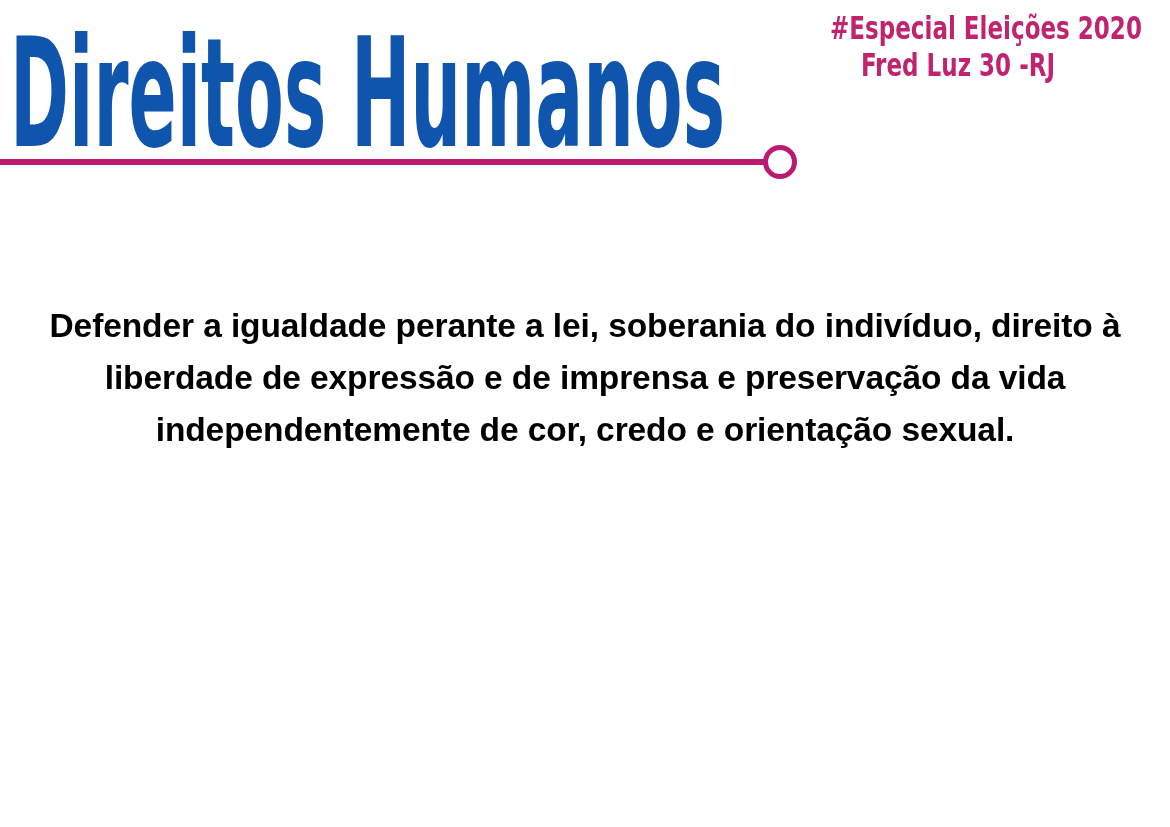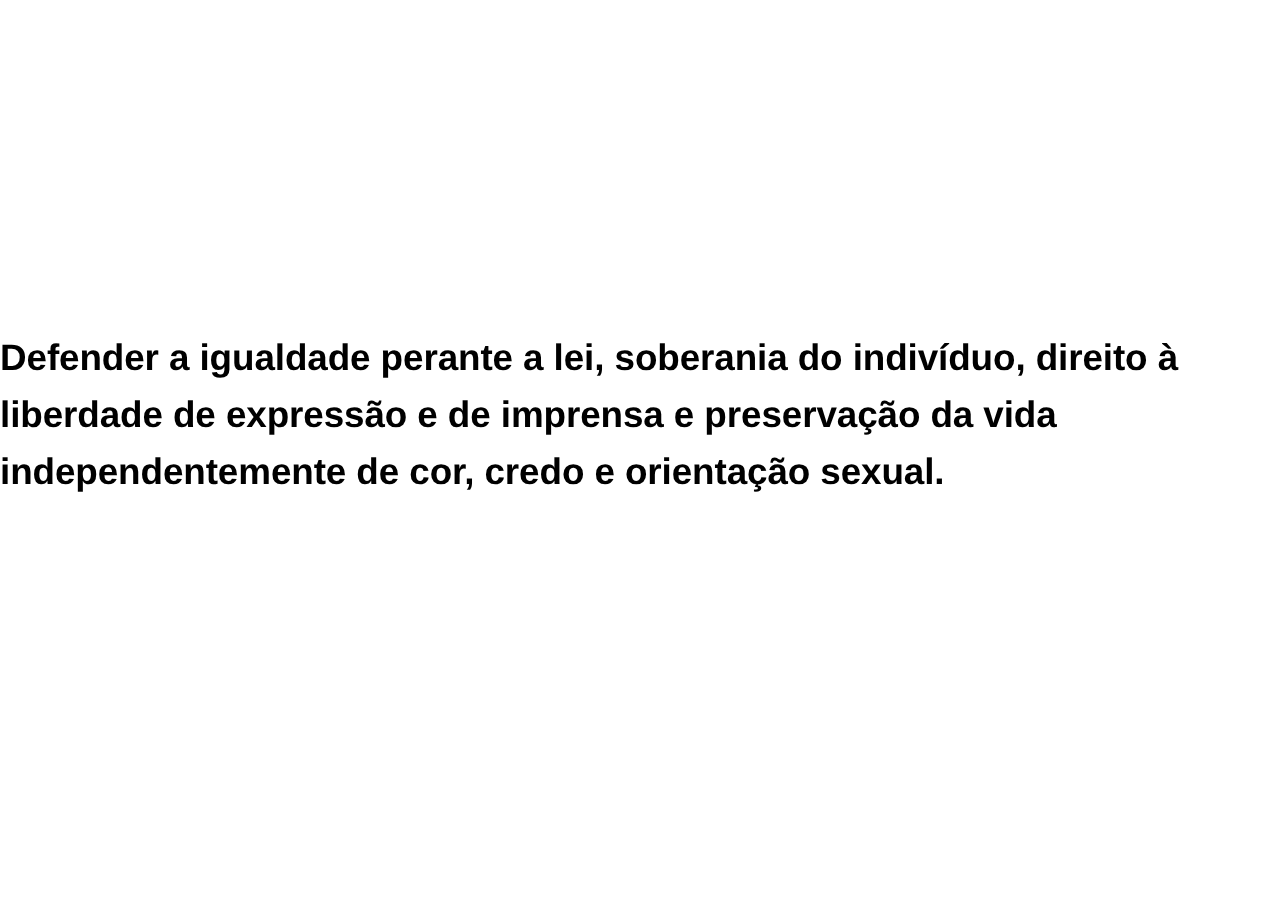--- a/index.html
+++ b/index.html
@@ -91,35 +91,50 @@
     transform: scaleX(0.80);
     transform-origin: center center;
   }
 
   
   .body-copy {
     position: absolute;
     left: 0;
     top: 300px;
     width: 1170px;
-    text-align: left;
+    text-align: center;
     color: #000000;
     font-family: "Liberation Sans", "DejaVu Sans", sans-serif;
     font-weight: 700;
     font-size: 33.5px;
     line-height: 52px;
     letter-spacing: -0.1px;
   }
   .body-copy p {
     margin: 0;
   }
 </style>
 </head>
 <body>
 
 <div class="slide">
 
+  <div class="header">
+
+    <div class="headline-wrap">
+      <h1 class="headline">Direitos Humanos</h1>
+    </div>
+
+    <div class="rule"></div>
+    <div class="rule-ring"></div>
+
+    <div class="tagline">
+      <span class="tagline-line">#Especial Eleições 2020</span>
+      <span class="tagline-line">Fred Luz 30 -RJ</span>
+    </div>
+
+  </div>
 
   <div class="body-copy">
     <p>Defender a igualdade perante a lei, soberania do indivíduo, direito à liberdade de expressão e de imprensa e preservação da vida independentemente de cor, credo e orientação sexual.</p>
   </div>
 
 </div>
 
 </body></html>

